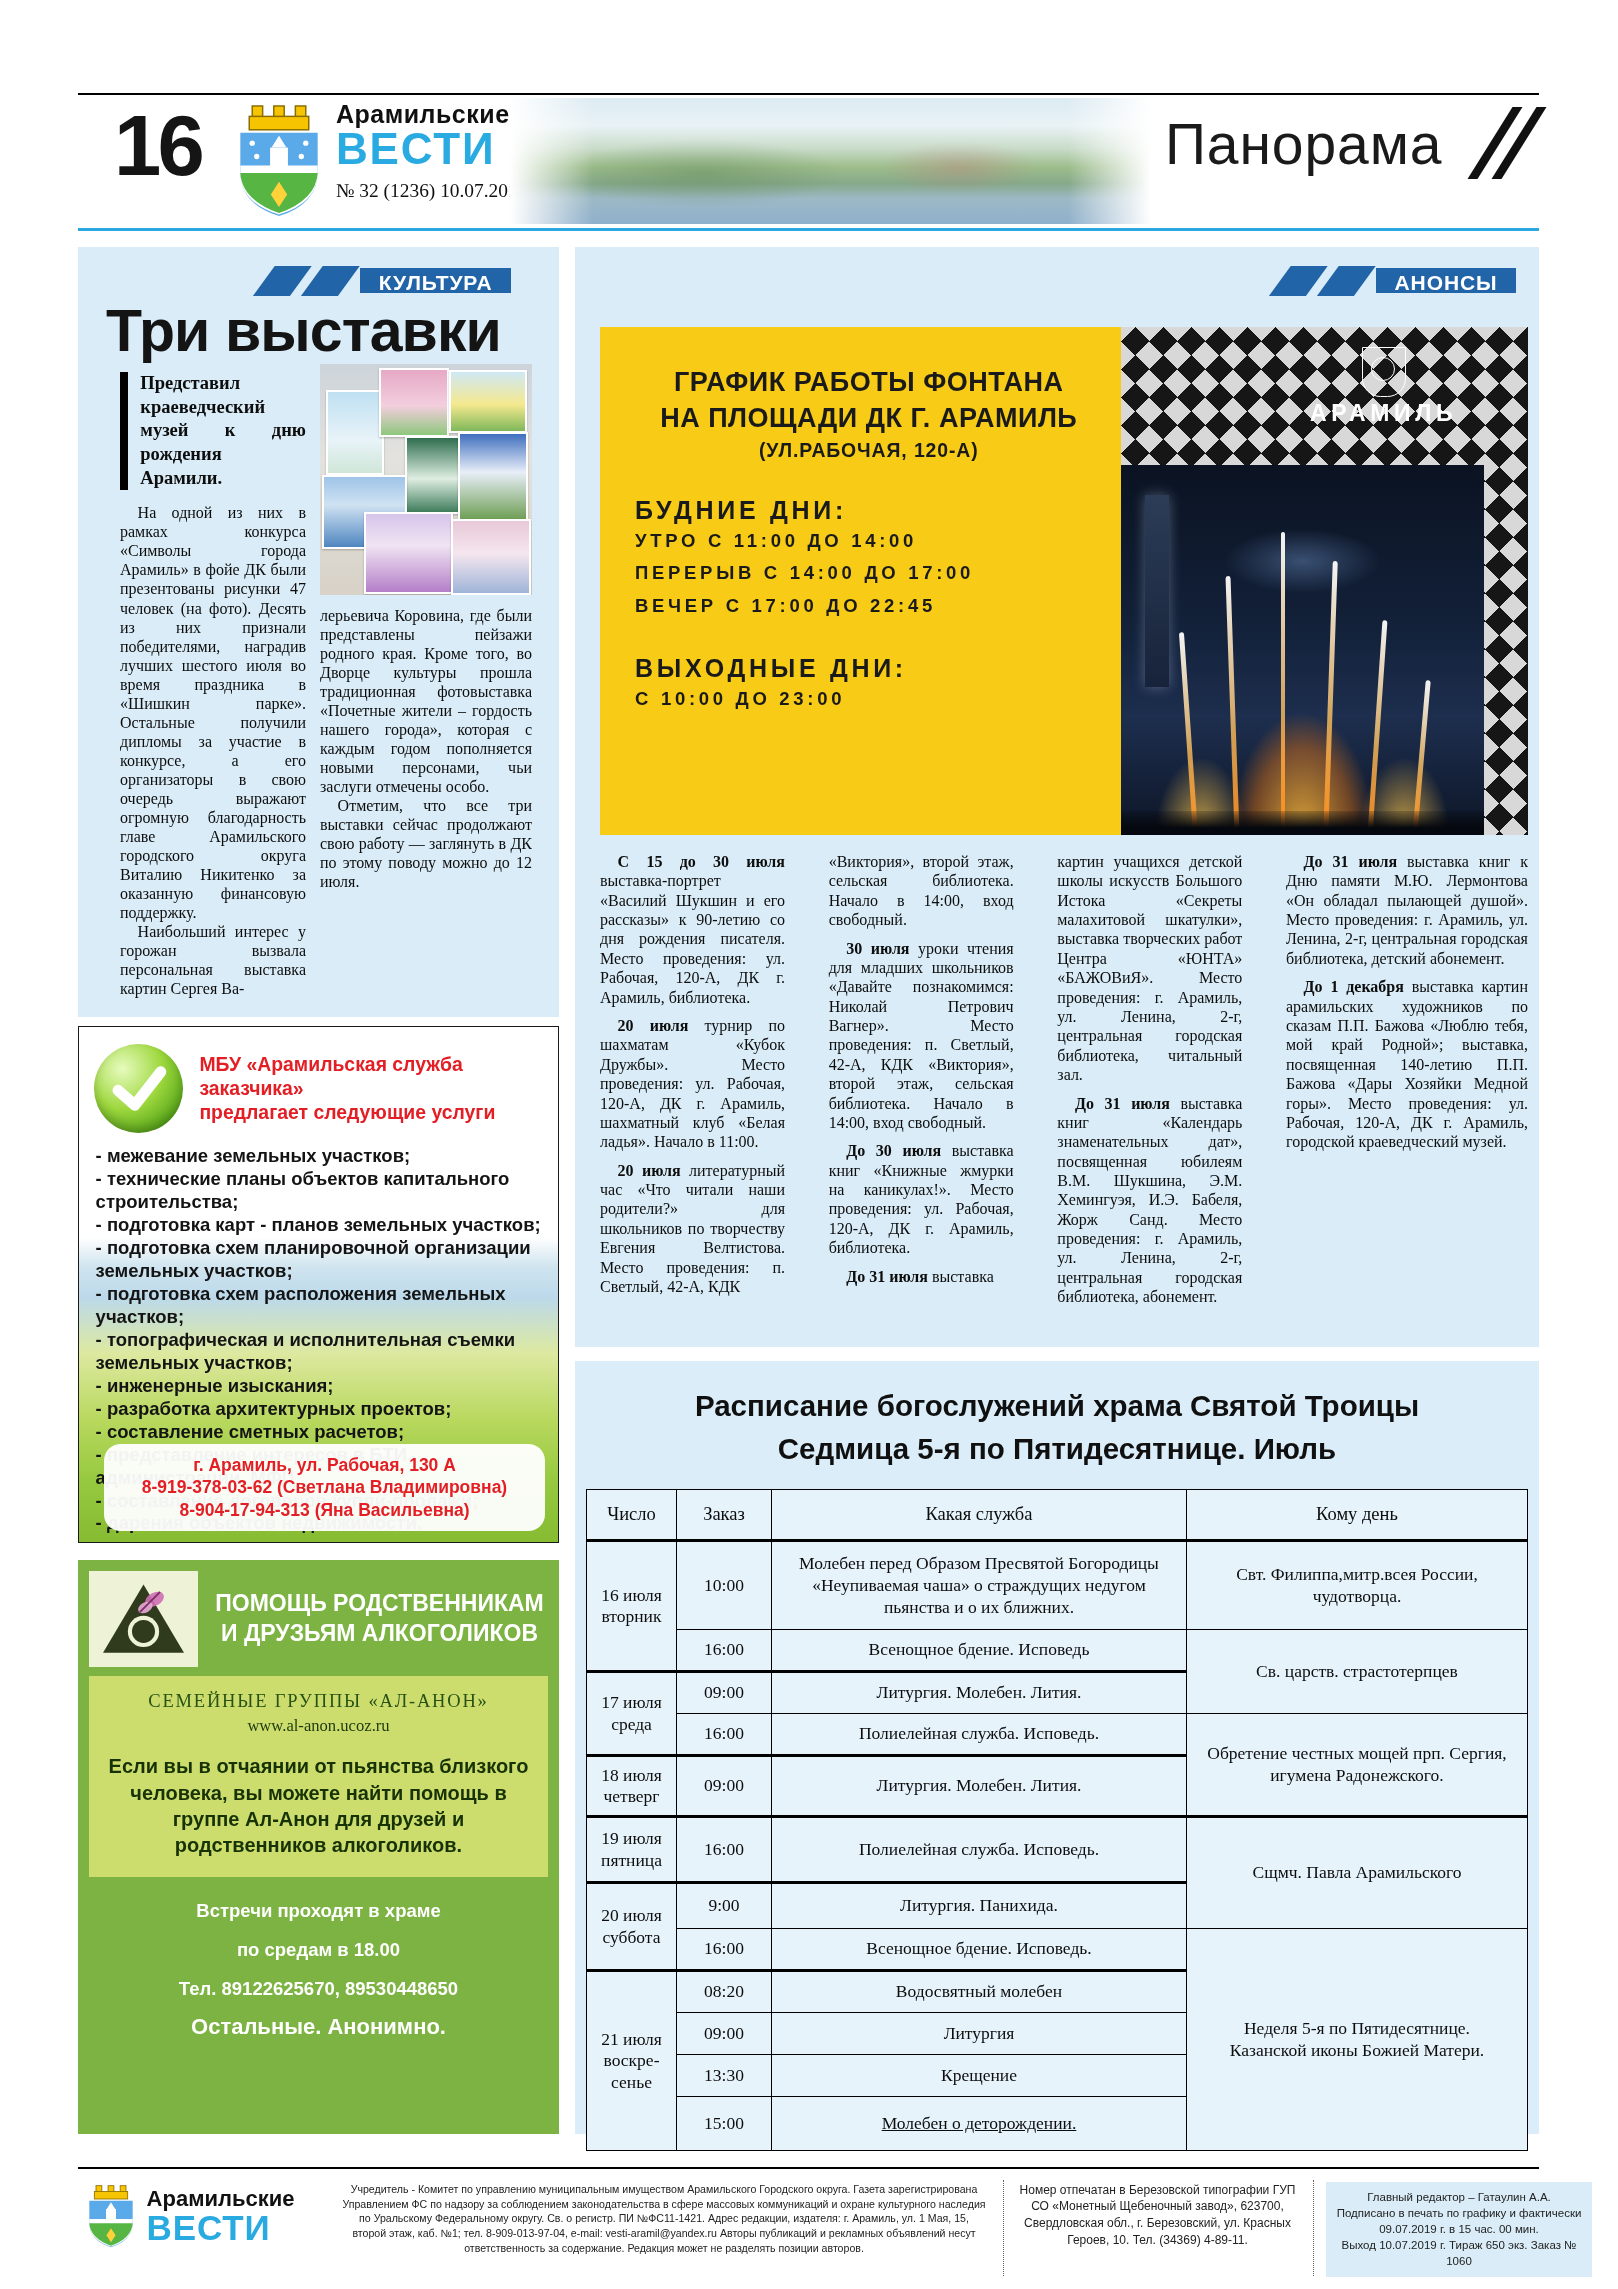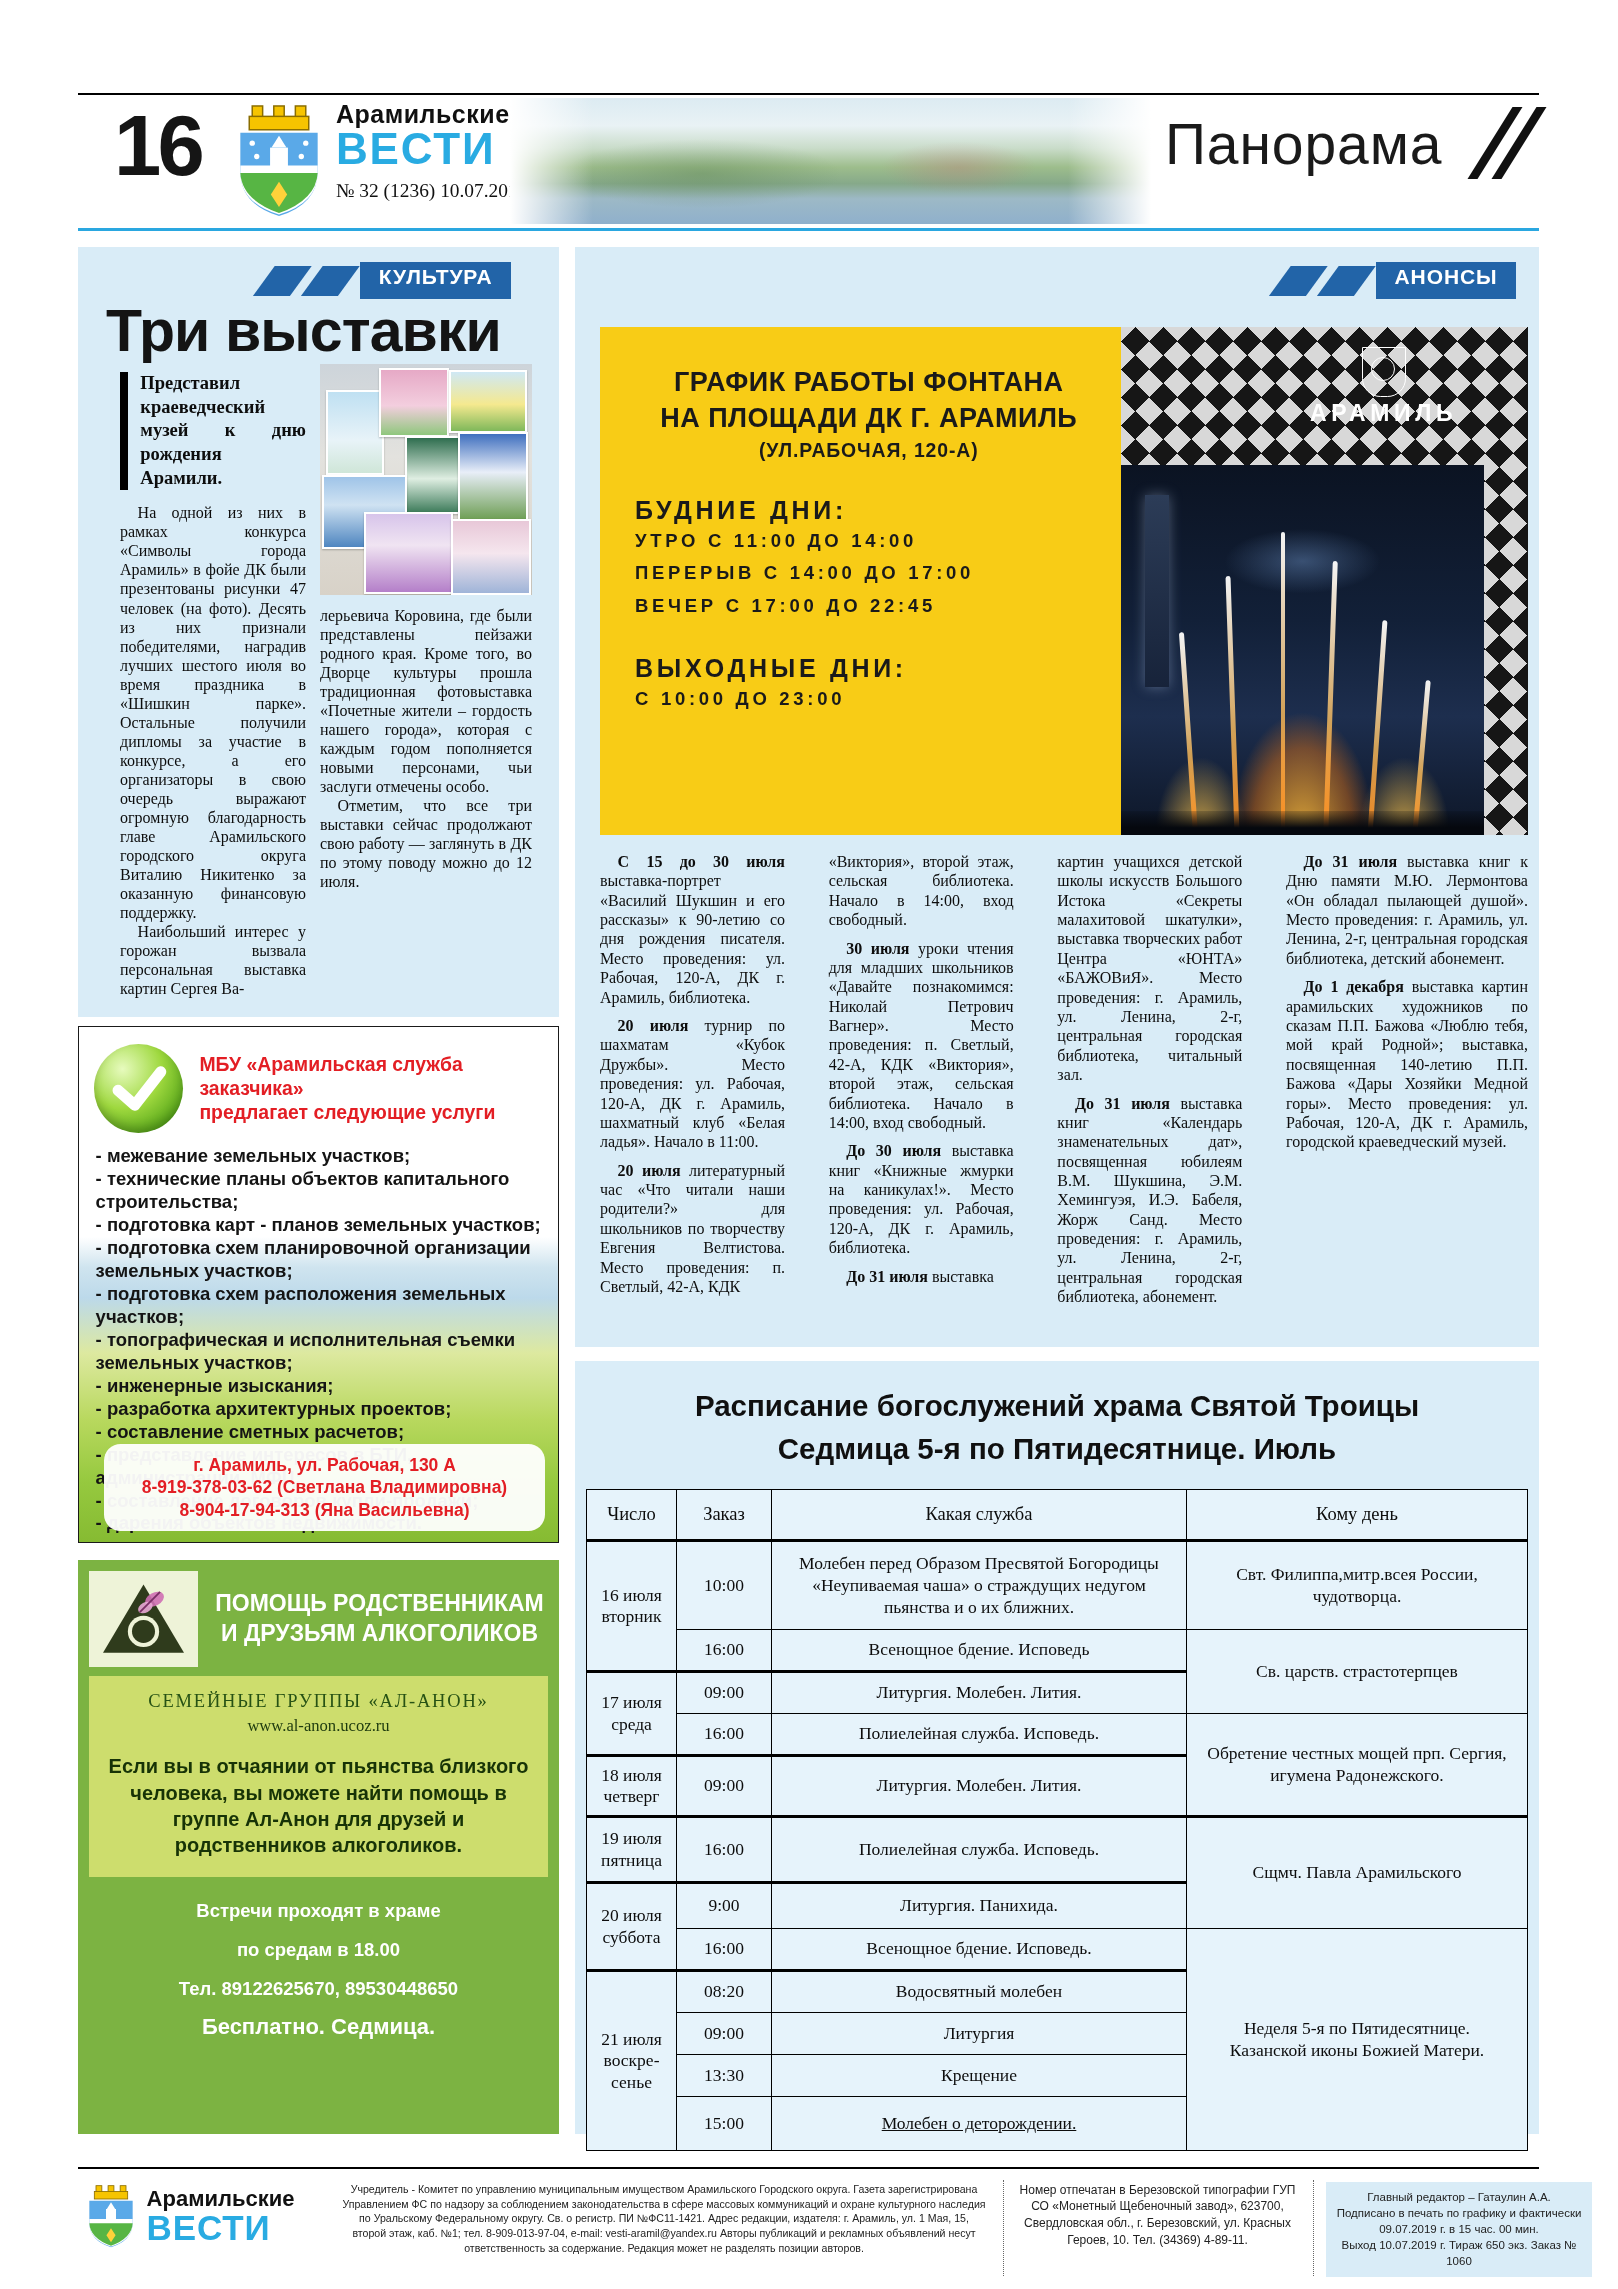--- a/index.html
+++ b/index.html
@@ -24,21 +24,21 @@
   .header-photo::after{right:0;background:linear-gradient(270deg,#fff,rgba(255,255,255,0));}
   .panorama-title{position:absolute;left:1165px;top:116px;font:57px/1 "Liberation Sans",sans-serif;color:#1a1a1a;letter-spacing:0.9px;}
   .slashes{position:absolute;left:1473px;top:107px;width:74px;height:74px;}
   .slash{position:absolute;top:0;width:10px;height:72px;background:#111;transform:skewX(-32deg);}
   .slash.s1{left:16.6px;} .slash.s2{left:41px;}
   .cyan-rule{position:absolute;left:78px;width:1461px;top:228px;height:2.8px;background:#2aa7e0;}
 
   
   .banner-wrap{position:absolute;display:flex;align-items:center;height:29.5px;}
   .bstripe{width:37px;height:29.5px;background:#2264a8;transform:skewX(-36deg);margin-right:11px;}
-  .banner-label{height:37px;background:#2264a8;color:#fff;font:bold 21px/29.5px "Liberation Sans",sans-serif;
+  .banner-label{height:25px;background:#2264a8;color:#fff;font:bold 21px/29.5px "Liberation Sans",sans-serif;
                 padding:0 18.5px;letter-spacing:0.9px;}
 
   
   .culture-box{position:absolute;left:78px;top:247px;width:481px;height:770px;background:#d9ecf7;}
   .culture-banner{top:18.5px;right:48px;}
   .culture-headline{position:absolute;left:28px;top:55px;font:bold 59px/1 "Liberation Sans",sans-serif;
                     letter-spacing:-0.9px;color:#141414;}
   .ccol1{position:absolute;left:42px;top:125px;width:186px;}
   .ccol2{position:absolute;left:242px;top:117px;width:212px;}
   .lead-block{display:flex;margin-bottom:13px;}
@@ -284,21 +284,21 @@
     <div class="alanon-inner">
       <div class="alanon-group">СЕМЕЙНЫЕ ГРУППЫ «АЛ-АНОН»</div>
       <div class="alanon-url">www.al-anon.ucoz.ru</div>
       <div class="alanon-body">Если вы в отчаянии от пьянства близкого человека, вы можете найти помощь в группе Ал-Анон для друзей и родственников алкоголиков.</div>
     </div>
     <div class="alanon-meet">
       <div>Встречи проходят в храме</div>
       <div>по средам в 18.00</div>
       <div>Тел. 89122625670, 89530448650</div>
     </div>
-    <div class="alanon-note">Бесплатно. Седмица.</div>
+    <div class="alanon-note">Остальные. Анонимно.</div>
   </div>
 
   <div class="anons-box">
     <div class="banner-wrap anons-banner">
       <div class="bstripe"></div>
       <div class="bstripe"></div>
       <div class="banner-label">АНОНСЫ</div>
     </div>
 
     <div class="poster">

